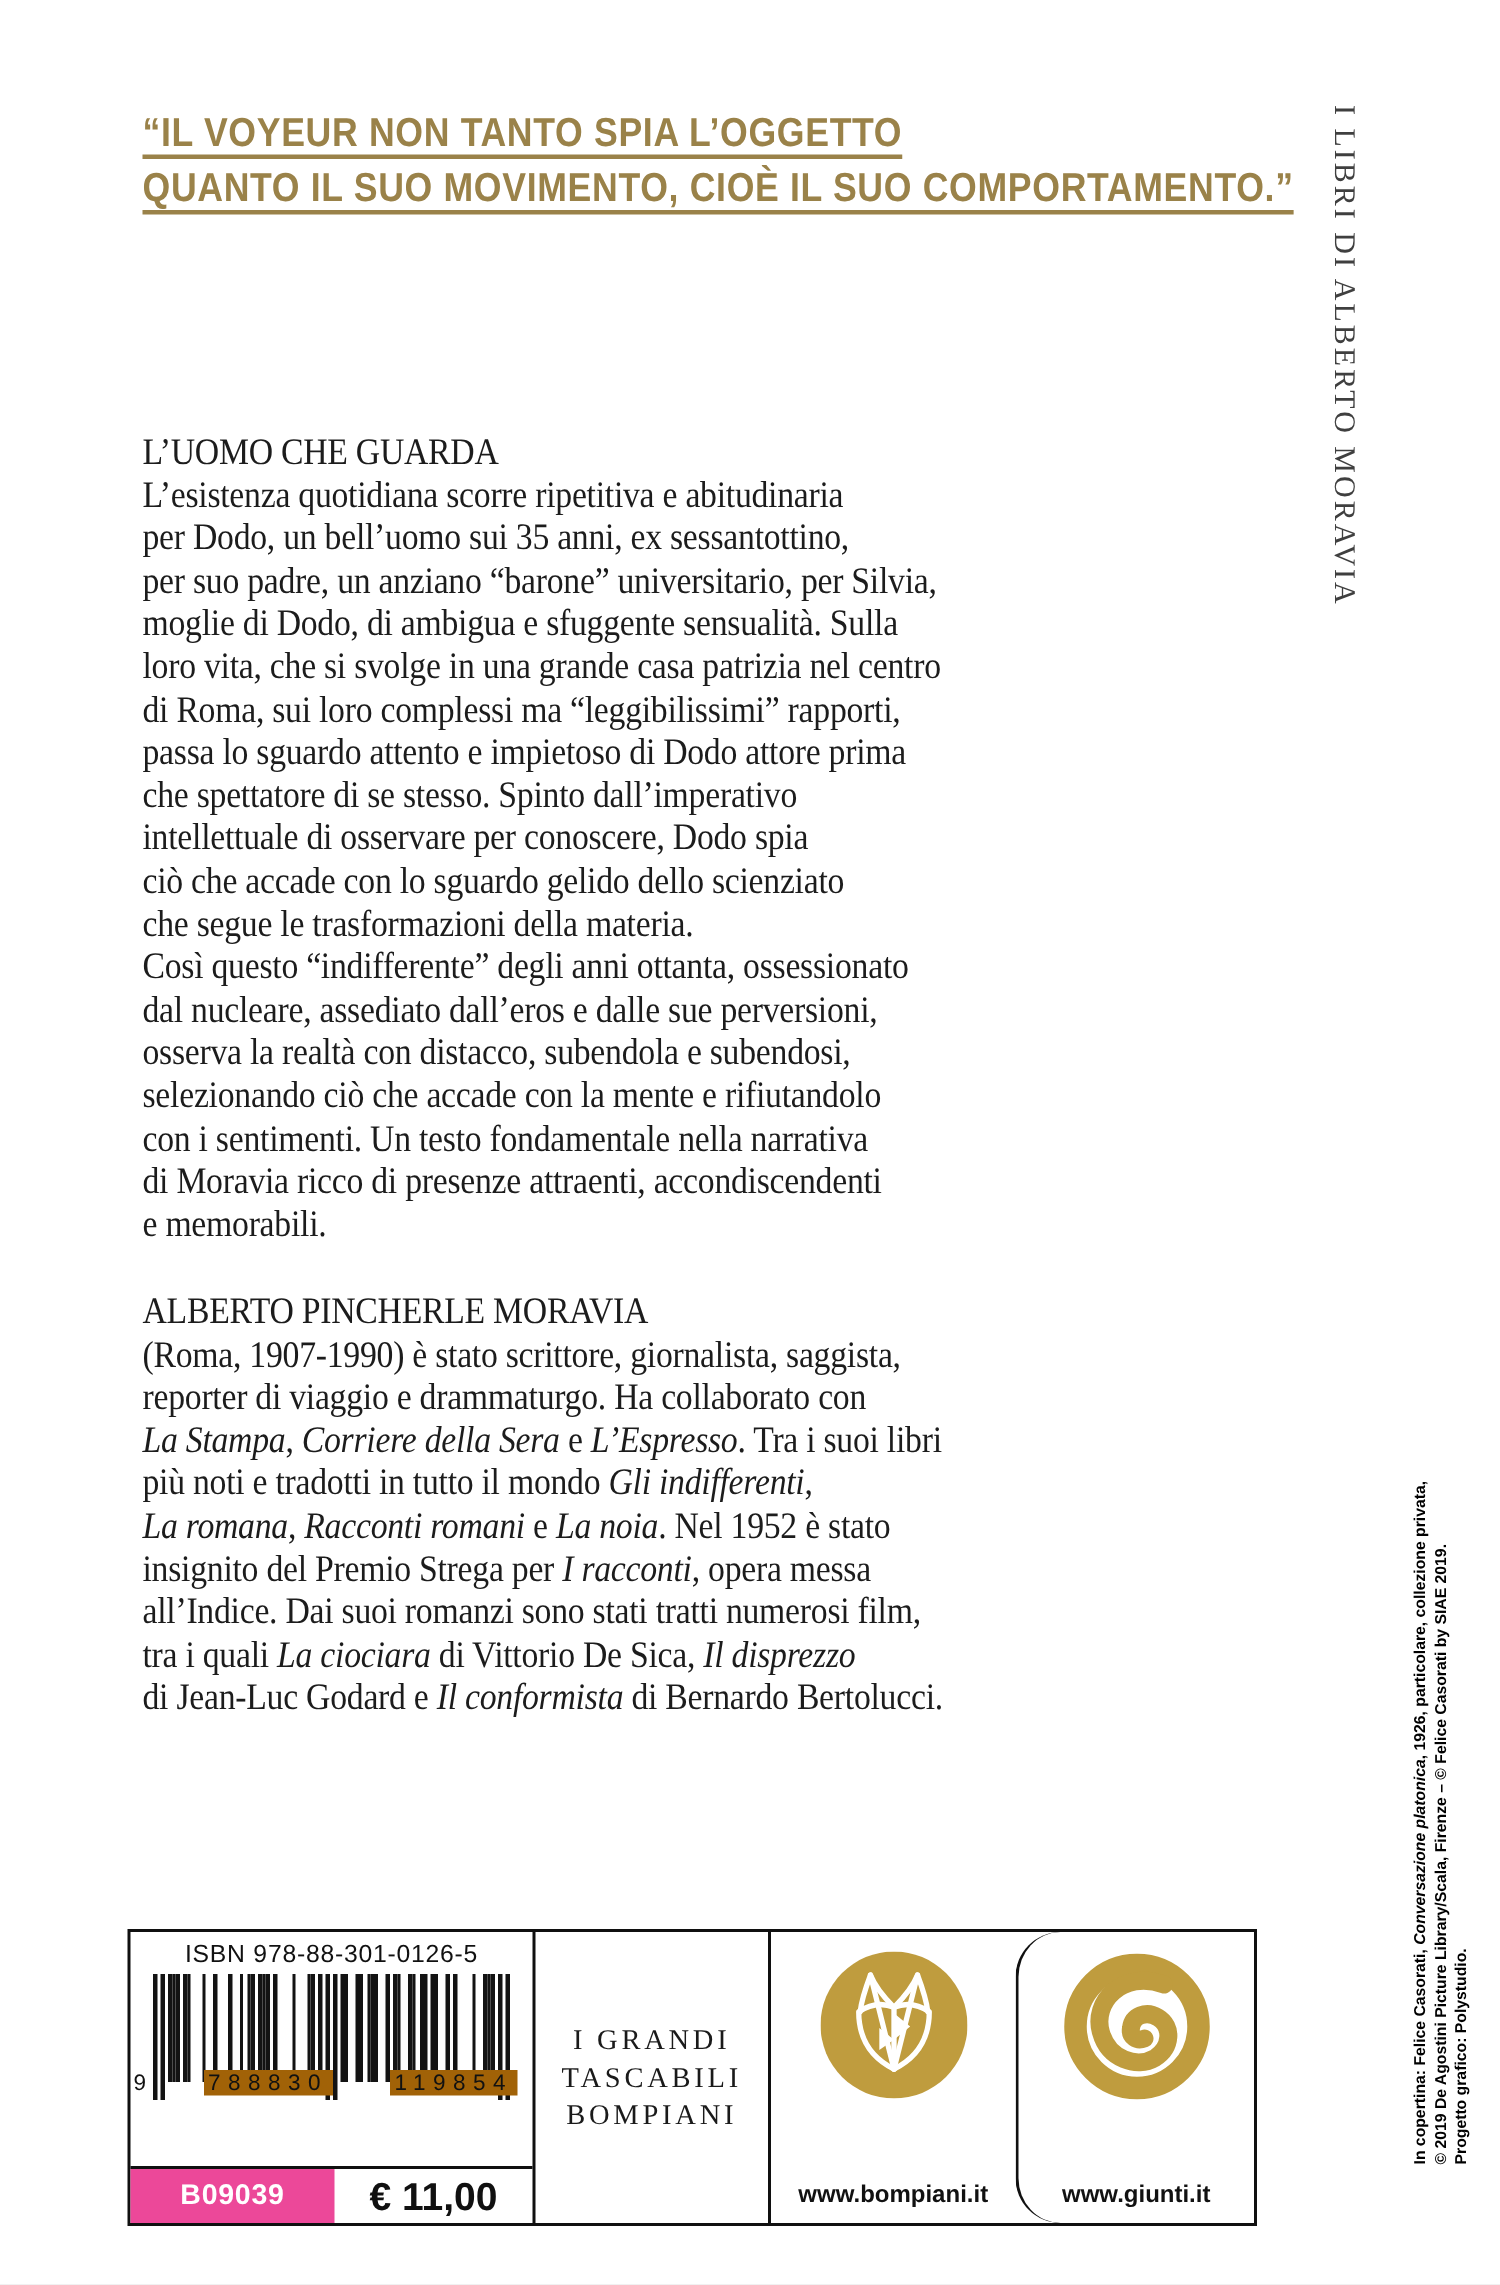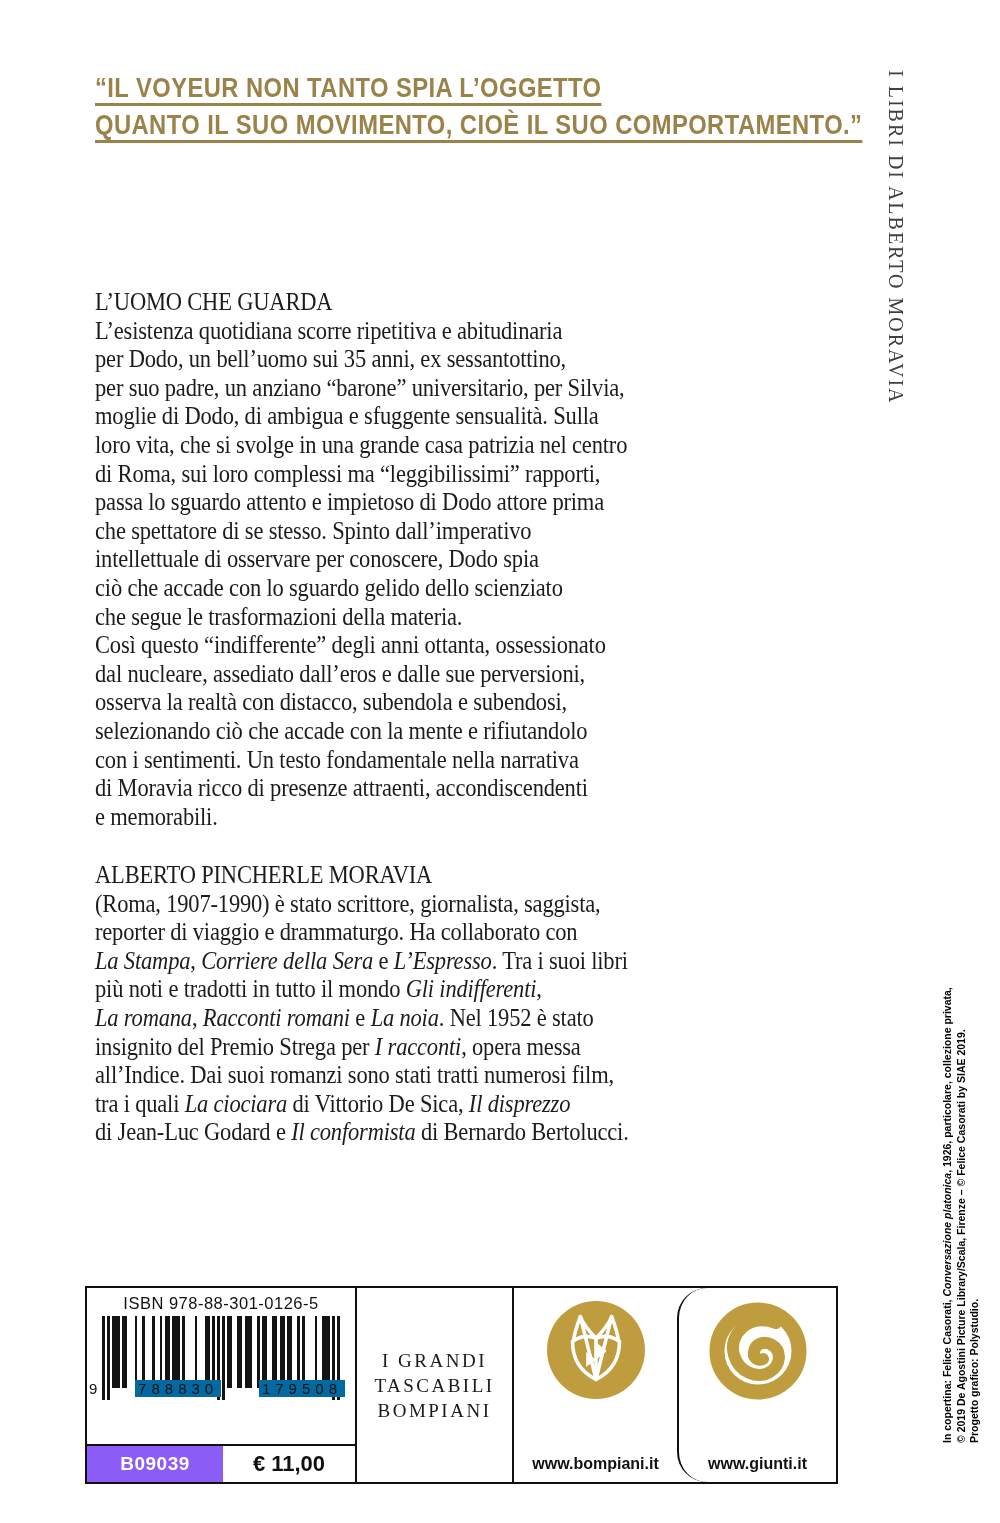--- a/index.html
+++ b/index.html
@@ -47,28 +47,28 @@
 
   .isbn{position:absolute;top:6px;left:0;width:100%;text-align:center;
         font-size:16.5px;letter-spacing:0.5px;color:#111;}
   .bars{position:absolute;left:15px;top:28px;font-size:0;height:85px;}
   .module{display:inline-block;width:2.5px;height:72px;vertical-align:top;}
   .module.bar{background:#131313;}
   .module.tall{height:84px;}
   .bc-digits{position:absolute;top:92px;left:2px;right:10px;display:flex;
              justify-content:space-between;align-items:flex-end;
              font-size:15px;color:#111;}
-  .bc-digits .grp{background:#0369a1;padding:0 3px;letter-spacing:5px;}
+  .bc-digits .grp{background:#a16207;padding:0 3px;letter-spacing:5px;}
   .bc-bottom{position:absolute;left:0;right:0;bottom:0;height:36px;
              border-top:2px solid #101010;display:flex;}
-  .code-box{width:136px;background:#8b5cf6;color:#fff;font-weight:bold;
+  .code-box{width:136px;background:#ec4899;color:#fff;font-weight:bold;
             font-size:19px;display:flex;align-items:center;justify-content:center;
             letter-spacing:0.5px;}
   .price-box{flex:1;display:flex;align-items:center;justify-content:center;
-             font-weight:bold;font-size:22px;color:#101010;}
+             font-weight:bold;font-size:26px;color:#101010;}
 
   .imprint{text-align:center;font-family:"Liberation Serif", serif;
            font-size:19px;line-height:25px;letter-spacing:2.5px;color:#1a1a1a;}
 
   .logo-sec-inner{position:absolute;inset:0;display:flex;flex-direction:column;
                   align-items:center;justify-content:space-between;
                   padding:13px 0 9px 0;box-sizing:border-box;}
   .url{font-weight:bold;font-size:16px;color:#111;}
 </style>
 </head>
@@ -129,21 +129,21 @@
     </div>
 
   <div class="strip">
 
     <div class="sec sec-barcode">
       <div class="isbn">ISBN 978-88-301-0126-5</div>
       <div class="bars" id="barcode-bars"><span class="module bar tall"></span><span class="module tall"></span><span class="module bar tall"></span><span class="module"></span><span class="module bar"></span><span class="module bar"></span><span class="module bar"></span><span class="module"></span><span class="module bar"></span><span class="module bar"></span><span class="module"></span><span class="module"></span><span class="module"></span><span class="module bar"></span><span class="module"></span><span class="module"></span><span class="module bar"></span><span class="module"></span><span class="module"></span><span class="module"></span><span class="module bar"></span><span class="module"></span><span class="module"></span><span class="module bar"></span><span class="module"></span><span class="module bar"></span><span class="module bar"></span><span class="module"></span><span class="module bar"></span><span class="module bar"></span><span class="module bar"></span><span class="module"></span><span class="module bar"></span><span class="module"></span><span class="module"></span><span class="module"></span><span class="module"></span><span class="module bar"></span><span class="module"></span><span class="module"></span><span class="module"></span><span class="module bar"></span><span class="module bar"></span><span class="module"></span><span class="module bar"></span><span class="module tall"></span><span class="module bar tall"></span><span class="module tall"></span><span class="module bar tall"></span><span class="module tall"></span><span class="module bar"></span><span class="module bar"></span><span class="module"></span><span class="module"></span><span class="module bar"></span><span class="module bar"></span><span class="module"></span><span class="module bar"></span><span class="module bar"></span><span class="module bar"></span><span class="module"></span><span class="module"></span><span class="module bar"></span><span class="module"></span><span class="module bar"></span><span class="module bar"></span><span class="module"></span><span class="module"></span><span class="module bar"></span><span class="module bar"></span><span class="module"></span><span class="module bar"></span><span class="module bar"></span><span class="module"></span><span class="module bar"></span><span class="module bar"></span><span class="module"></span><span class="module"></span><span class="module bar"></span><span class="module"></span><span class="module bar"></span><span class="module"></span><span class="module"></span><span class="module"></span><span class="module"></span><span class="module bar"></span><span class="module"></span><span class="module"></span><span class="module bar"></span><span class="module bar"></span><span class="module bar"></span><span class="module"></span><span class="module bar tall"></span><span class="module tall"></span><span class="module bar tall"></span></div>
       <div class="bc-digits">
         <span>9</span>
         <span class="grp">788830</span>
-        <span class="grp">179508</span>
+        <span class="grp">119854</span>
       </div>
       <div class="bc-bottom">
         <div class="code-box">B09039</div>
         <div class="price-box">€ 11,00</div>
       </div>
     </div>
 
     <div class="sec sec-imprint">
       <div class="imprint">
           <div class="line">I GRANDI</div>

